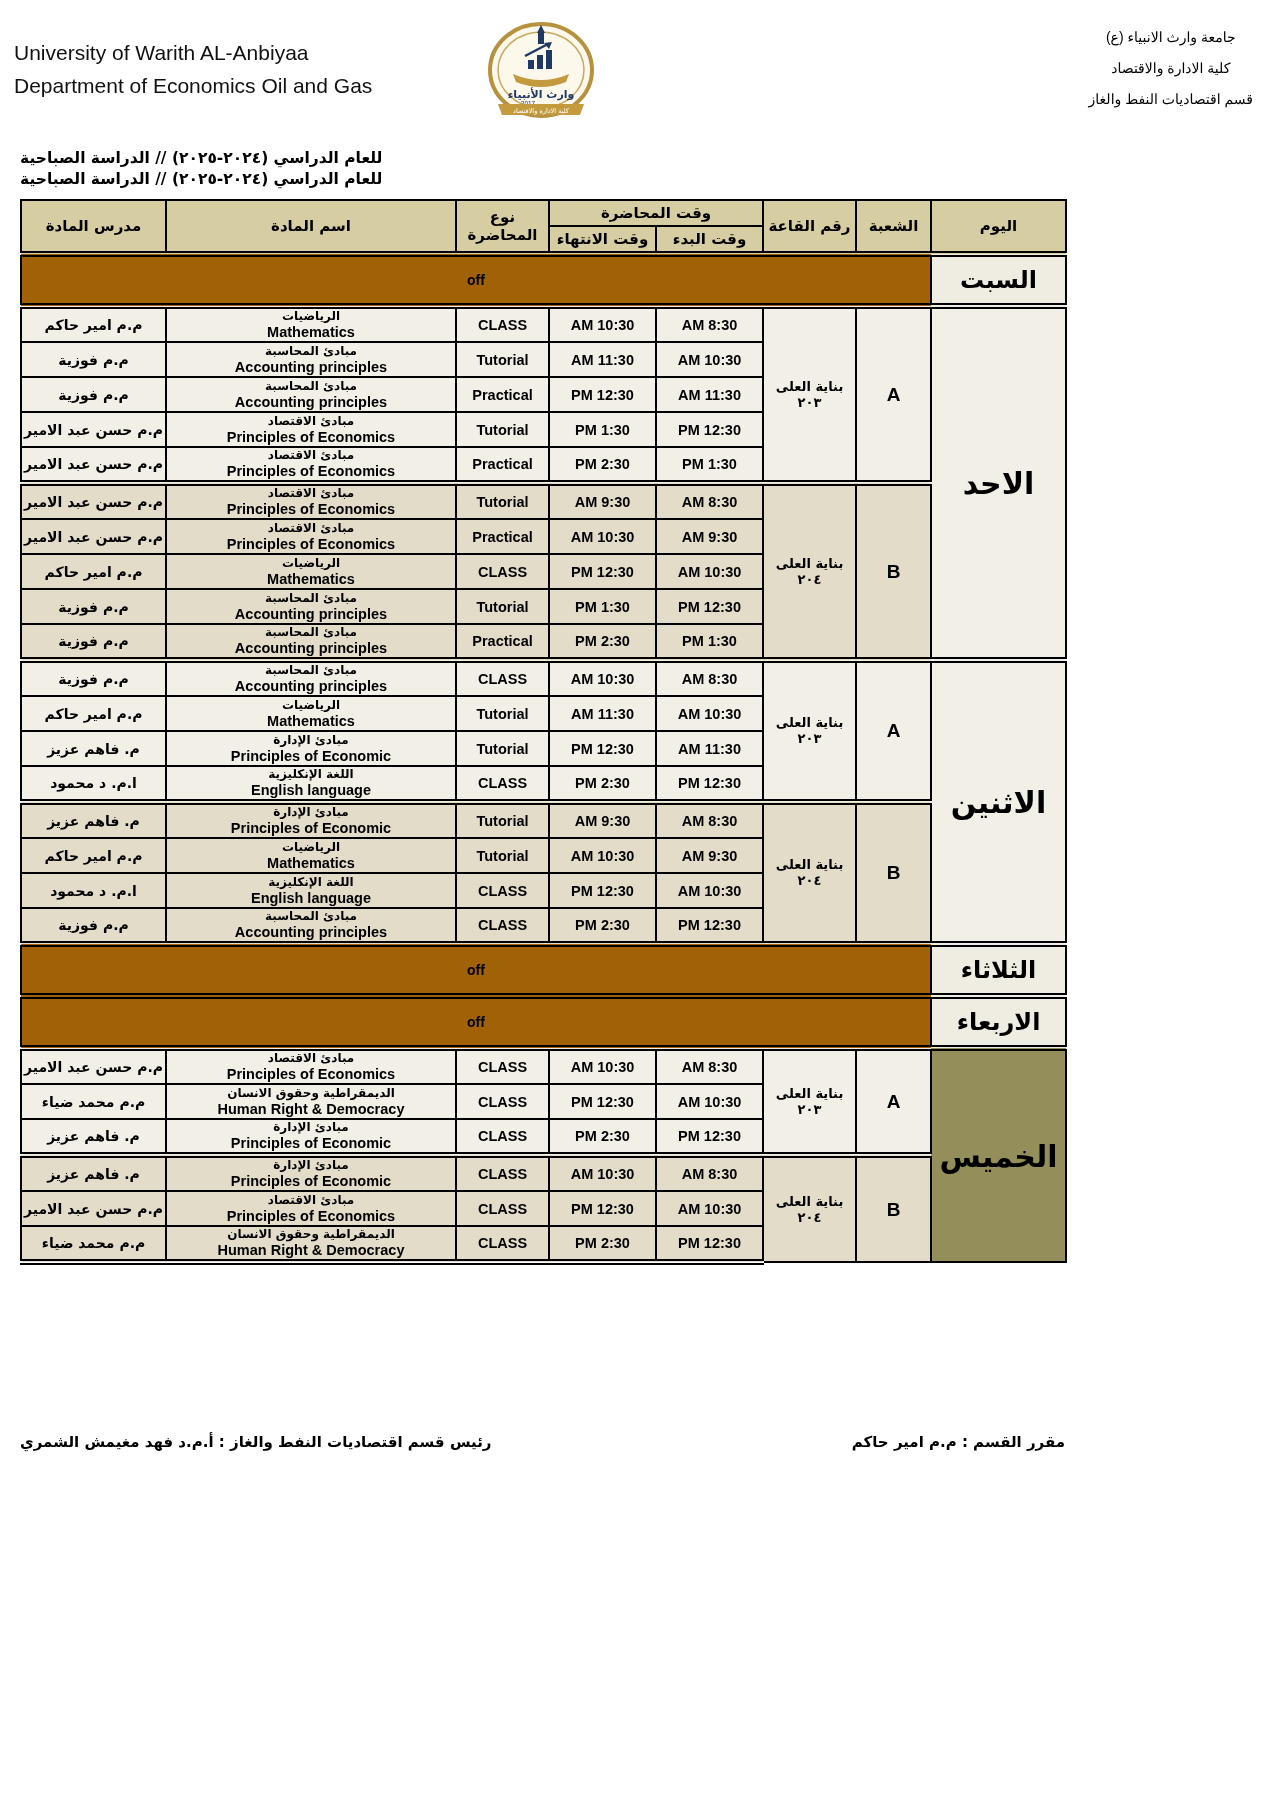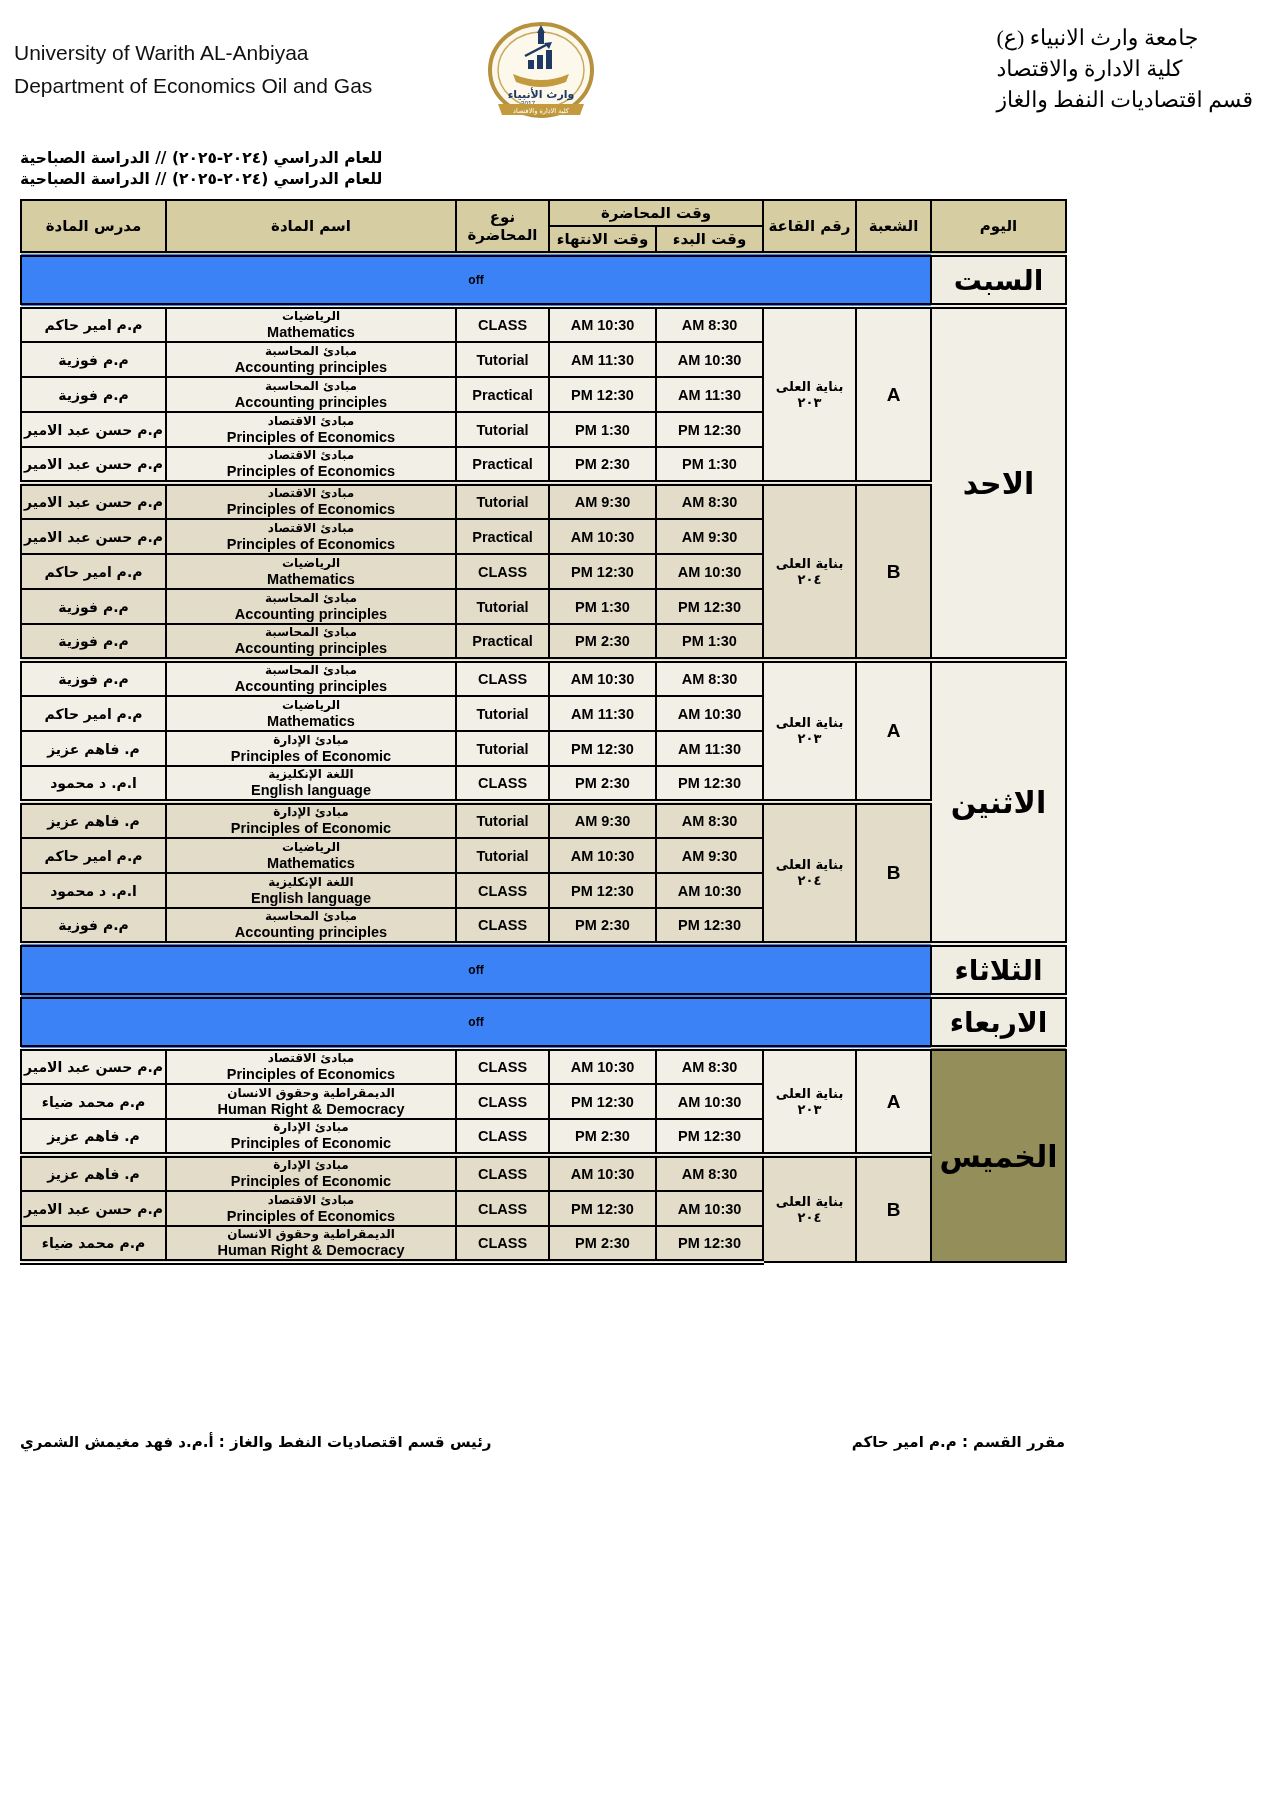--- a/index.html
+++ b/index.html
@@ -5,41 +5,41 @@
   html,body{margin:0;padding:0;}
   body{
     width:1273px;height:1800px;overflow:hidden;background:#ffffff;color:#000;
     font-family:"Liberation Sans","DejaVu Sans",sans-serif;
   }
   .page{position:relative;width:1233px;padding:12px 20px 0 20px;}
 
   
   .letterhead{position:relative;height:122px;}
   .lh-en{position:absolute;left:-6px;top:24px;font-size:21px;line-height:33px;color:#111;}
-  .lh-ar{position:absolute;right:0;top:10px;text-align:left;direction:rtl;
-         font-family:Liberation Serif, serif;font-size:22px;line-height:31px;}
+  .lh-ar{position:absolute;right:0;top:10px;text-align:center;direction:rtl;
+         font-family:Liberation Sans, sans-serif;font-size:14px;line-height:31px;}
   .logo{position:absolute;left:468px;top:10px;}
 
   
   .title-block{width:916px;text-align:left;direction:rtl;margin-top:14px;
       font-family:"DejaVu Sans",sans-serif;font-weight:bold;font-size:15.5px;line-height:21px;}
 
   
   table.tt{border-collapse:collapse;direction:rtl;table-layout:fixed;width:1045px;margin-top:9px;
            font-family:"DejaVu Sans",sans-serif;}
   table.tt th,table.tt td{border:2px solid #000;padding:0;text-align:center;vertical-align:middle;font-weight:bold;}
   table.tt thead th{background:#d6cda2;font-size:15px;height:24px;}
   tr.data-row{height:35px;}
   tr.group-a td{background:#f1efe6;}
   tr.group-b td{background:#e2dcc8;}
   td.day-cell{background:#efede2;font-size:30px;font-weight:bold;}
   td.day-cell.olive{background:#948e5a;}
-  td.off-cell{background:#3b82f6;font-family:"Liberation Sans",sans-serif;font-size:12px;height:46px;}
+  td.off-cell{background:#a16207;font-family:"Liberation Sans",sans-serif;font-size:14px;height:46px;}
   tr.off-row{height:49px;}
-  tr.off-row td.day-cell{font-size:28px;text-align:center;}
+  tr.off-row td.day-cell{font-size:24px;text-align:center;}
   tr.sep td{border-top:6px double #000;}
   table.tt tbody tr:last-child td{border-bottom:6px double #000;}
   td.section-cell{font-size:19px;font-family:"Liberation Sans",sans-serif;}
   td.room-cell{font-size:13px;line-height:16px;}
   td.time-cell,td.type-cell{font-family:"Liberation Sans",sans-serif;font-size:14.5px;}
   td.inst-cell{font-size:14px;}
   .course-ar{font-size:12px;line-height:15px;}
   .course-en{font-family:"Liberation Sans",sans-serif;font-size:14.5px;line-height:17px;}
 
   

